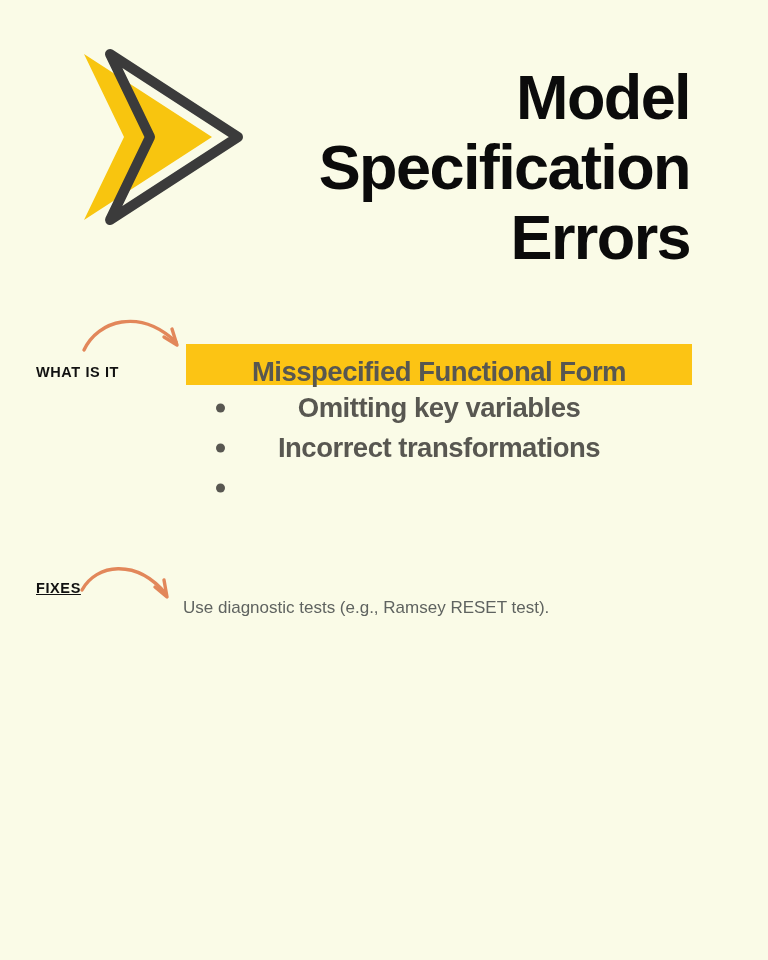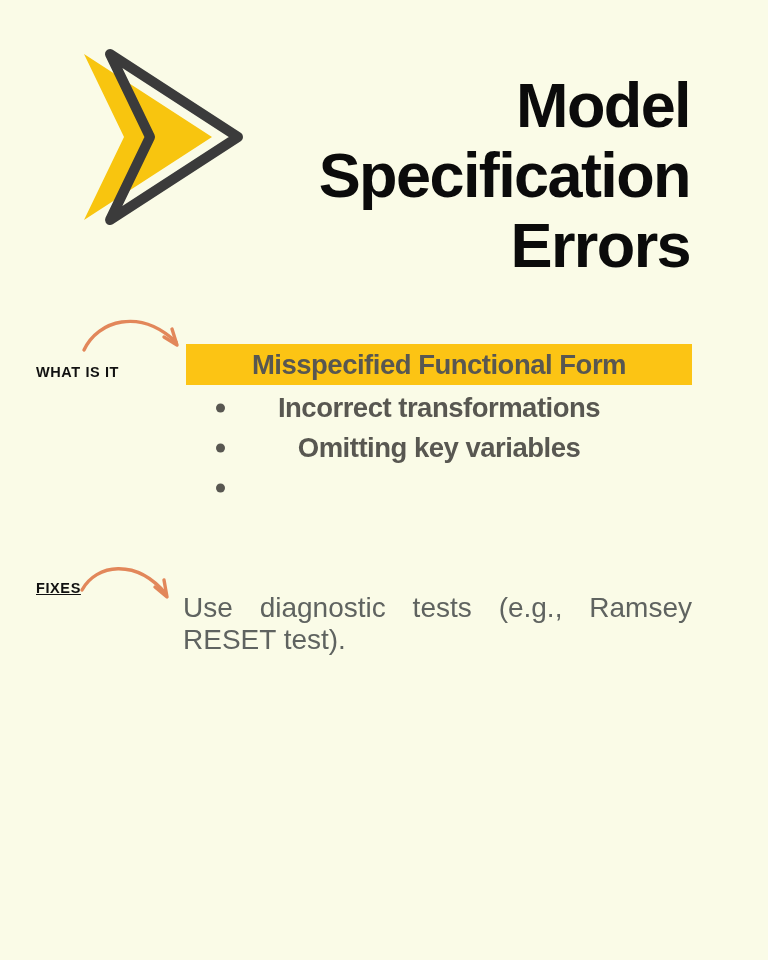--- a/index.html
+++ b/index.html
@@ -37,21 +37,21 @@
     height: 190px;
   }
   .logo-mark svg {
     display: block;
     width: 190px;
     height: 190px;
   }
   .title-block {
     position: absolute;
     right: 78px;
-    top: 70px;
+    top: 62px;
     width: 560px;
     text-align: right;
   }
   .title-line {
     display: block;
     font-family: "Liberation Sans", sans-serif;
     font-weight: bold;
     font-size: 63px;
     line-height: 70px;
     letter-spacing: -1.6px;
@@ -92,21 +92,21 @@
   }
 
   .highlight-band {
     position: absolute;
     left: 186px;
     top: 44px;
     width: 506px;
     height: 41px;
     background: #fcc414;
     display: flex;
-    align-items: center;
+    align-items: flex-end;
     justify-content: center;
     box-sizing: border-box;
   }
   .highlight-text {
     font-family: "Liberation Sans", sans-serif;
     font-weight: bold;
     font-size: 27.5px;
     letter-spacing: -0.5px;
     color: #585751;
     line-height: 1;
@@ -171,21 +171,21 @@
   .fixes-body {
     position: absolute;
     left: 183px;
     top: 32px;
     width: 509px;
   }
   .fixes-paragraph {
     margin: 0;
     font-family: "Liberation Sans", sans-serif;
     font-weight: normal;
-    font-size: 28px;
+    font-size: 17px;
     line-height: 32px;
     color: #5f6360;
     text-align: justify;
     text-justify: inter-word;
   }
   .fixes-paragraph:last-child {
     margin-top: 0;
   }
 </style>
 </head>
@@ -220,30 +220,30 @@
         <path d="M4 46 C 18 16, 60 4, 96 38" fill="none" stroke="#e2875a" stroke-width="3.4" stroke-linecap="round"></path>
         <path d="M84 33 L97 41 L92 25" fill="none" stroke="#e2875a" stroke-width="3.4" stroke-linecap="round" stroke-linejoin="round"></path>
       </svg>
     </div>
 
     <div class="highlight-band">
       <span class="highlight-text">Misspecified Functional Form</span>
     </div>
 
     <ul class="bullets">
+      <li class="bullet-row">
+        <span class="bullet-dot"></span>
+        <span class="bullet-text">Omitting key variables</span>
+      </li>
       <li class="bullet-row">
         <span class="bullet-dot"></span>
         <span class="bullet-text">Incorrect transformations</span>
       </li>
       <li class="bullet-row">
         <span class="bullet-dot"></span>
-        <span class="bullet-text">Omitting key variables</span>
-      </li>
-      <li class="bullet-row">
-        <span class="bullet-dot"></span>
       </li>
     </ul>
   </div>
 
   <div class="section-fixes">
 
     <div class="side-label label-fixes">FIXES</div>
 
     <div class="curve-fixes">
       <svg viewBox="0 0 110 62" xmlns="http://www.w3.org/2000/svg">

